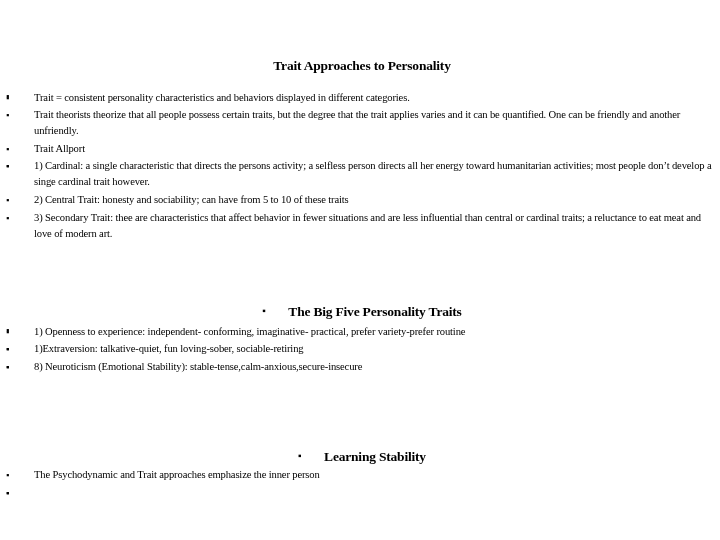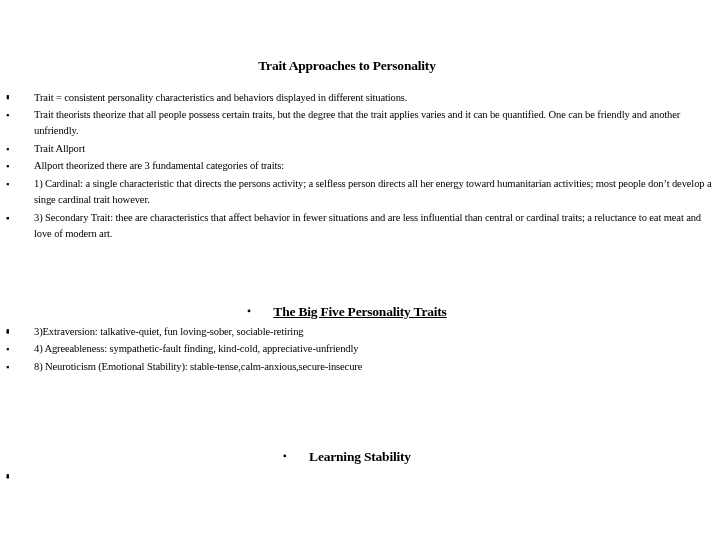--- a/index.html
+++ b/index.html
@@ -2,21 +2,21 @@
 <html><head>
   <meta charset="utf-8">
   <style>
     html, body { margin: 0; padding: 0; background: #ffffff; }
     body {
       width: 720px; height: 540px; overflow: hidden; position: relative;
       font-family: "Liberation Serif", "DejaVu Serif", serif;
       color: #000;
     }
     .heading {
-      position: absolute; left: 1px; width: 692px; text-align: center;
+      position: absolute; left: 16px; width: 692px; text-align: center;
       font-weight: bold; font-size: 13.5px; letter-spacing: -0.2px;
     }
     .heading .hb {
       display: inline-block; width: 26px; text-align: left; font-weight: normal; font-size: 10px;
       vertical-align: 2px;
     }
     .list { position: absolute; left: 0; width: 720px; margin: 0; padding: 0; list-style: none; }
     .item {
       position: relative; padding-left: 34px; padding-right: 6px;
       font-size: 10.6px; line-height: 16px; letter-spacing: -0.15px;
@@ -28,43 +28,43 @@
   </style>
 </head>
 <body>
 
 <div class="heading" style="top:58px;">
   <span>Trait Approaches to Personality</span>
 </div>
 
 <ul class="list" style="top:88px;">
   <li class="item"><span class="bullet">▪</span></li>
-  <li class="item"><span class="bullet">▪</span><span>Trait = consistent personality characteristics and behaviors displayed in different situations.</span></li>
+  <li class="item"><span class="bullet">▪</span><span>Trait = consistent personality characteristics and behaviors displayed in different categories.</span></li>
   <li class="item"><span class="bullet">▪</span><span>Trait theorists theorize that all  people possess certain traits, but the degree that the trait applies varies and it can be quantified. One can be friendly and another unfriendly.</span></li>
   <li class="item"><span class="bullet">▪</span><span>Trait Allport</span></li>
-  <li class="item"><span class="bullet">▪</span><span>Allport theorized there are 3 fundamental categories of traits:</span></li>
+  <li class="item"><span class="bullet">▪</span></li>
   <li class="item"><span class="bullet">▪</span><span>1) Cardinal: a single characteristic that directs the persons activity; a selfless person directs all her energy toward humanitarian activities; most people don’t develop a singe cardinal trait however.</span></li>
-  <li class="item"><span class="bullet">▪</span></li>
+  <li class="item"><span class="bullet">▪</span><span>2) Central Trait: honesty and sociability; can have from 5 to 10 of these traits</span></li>
   <li class="item"><span class="bullet">▪</span><span>3) Secondary Trait: thee are characteristics that affect behavior in fewer situations and are less influential than central or cardinal traits; a reluctance to eat meat and love of modern art.</span></li>
 </ul>
 
-<div class="heading" style="top:304px;text-decoration:underline;">
+<div class="heading" style="top:304px;">
   <span class="hb">▪</span><span>The Big Five Personality Traits</span>
 </div>
 
 <ul class="list" style="top:322px;">
   <li class="item"><span class="bullet">▪</span></li>
+  <li class="item"><span class="bullet">▪</span><span>1) Openness to experience: independent- conforming, imaginative- practical, prefer variety-prefer routine</span></li>
   <li class="item"><span class="bullet">▪</span></li>
+  <li class="item"><span class="bullet">▪</span><span>1)Extraversion: talkative-quiet, fun loving-sober, sociable-retiring</span></li>
   <li class="item"><span class="bullet">▪</span></li>
-  <li class="item"><span class="bullet">▪</span><span>3)Extraversion: talkative-quiet, fun loving-sober, sociable-retiring</span></li>
-  <li class="item"><span class="bullet">▪</span><span>4) Agreeableness: sympathetic-fault finding, kind-cold, appreciative-unfriendly</span></li>
   <li class="item"><span class="bullet">▪</span><span>8) Neuroticism (Emotional Stability): stable-tense,calm-anxious,secure-insecure</span></li>
 </ul>
 
 <div class="heading" style="top:449px;">
   <span class="hb">▪</span><span>Learning Stability</span>
 </div>
 
 <ul class="list" style="top:467px;">
-  <li class="item"><span class="bullet">▪</span></li>
+  <li class="item"><span class="bullet">▪</span><span>The Psychodynamic and Trait approaches emphasize the inner person</span></li>
   <li class="item"><span class="bullet">▪</span></li>
   <li class="item"><span class="bullet">▪</span></li>
 </ul>
 
 </body></html>

